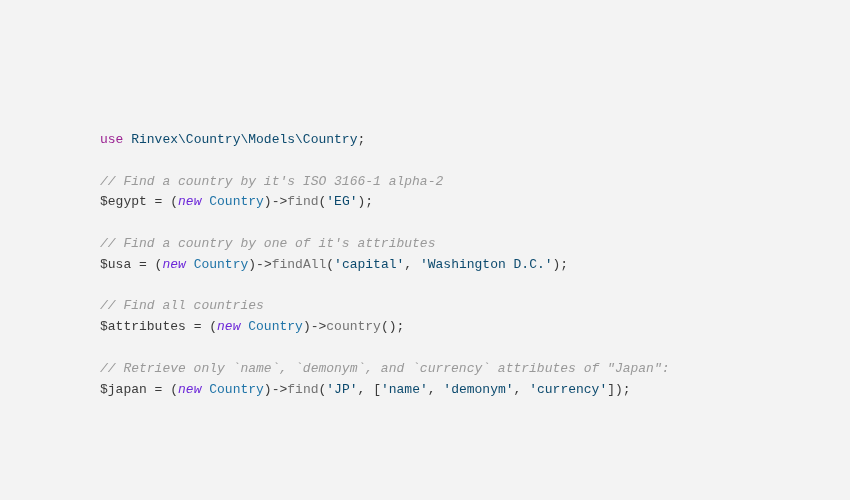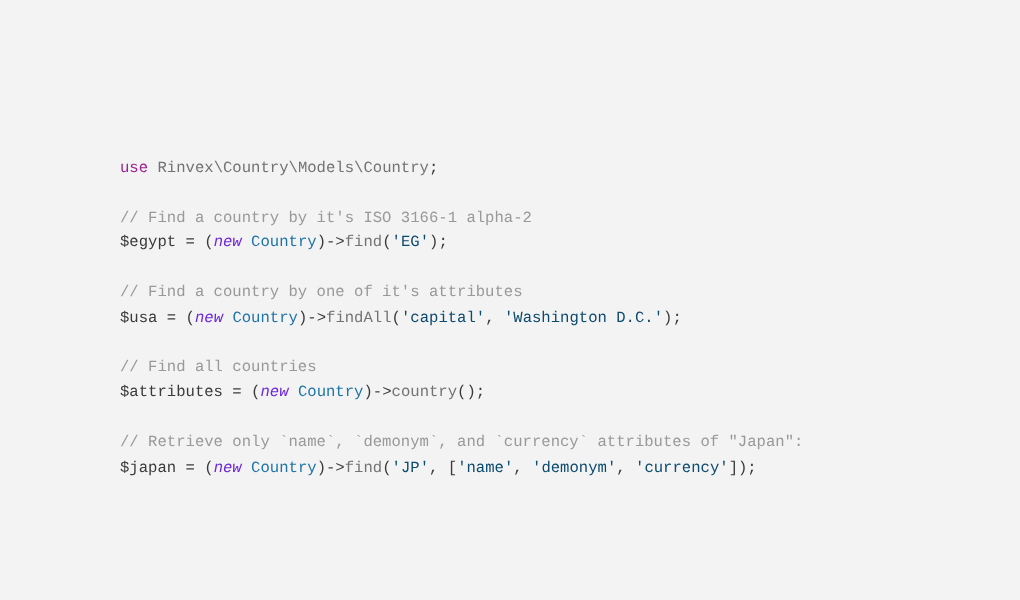--- a/index.html
+++ b/index.html
@@ -13,22 +13,22 @@
       background: #f3f3f3;
       font-family: "SF Mono", "Monaco", "Menlo", "Consolas", "Courier New", monospace;
       font-size: 13px;
       line-height: 1.6;
       padding: 130px 0 0 100px;
     }
     .code-block {
       white-space: pre;
     }
     .kw-use { color: #9b2393; }
-    .namespace { color: #737373; }
-    .comment { color: #999999; }
+    .namespace { color: #0c4a6e; }
+    .comment { color: #999999; font-style: italic; }
     .var { color: #3a3a3a; }
     .op { color: #3a3a3a; }
     .kw-new { color: #6d28d9; font-style: italic; }
     .class { color: #1e73a7; }
     .arrow { color: #3a3a3a; }
     .method { color: #737373; }
     .string { color: #0c4a6e; }
     .punct { color: #3a3a3a; }
     .paren { color: #3a3a3a; }
   </style>

